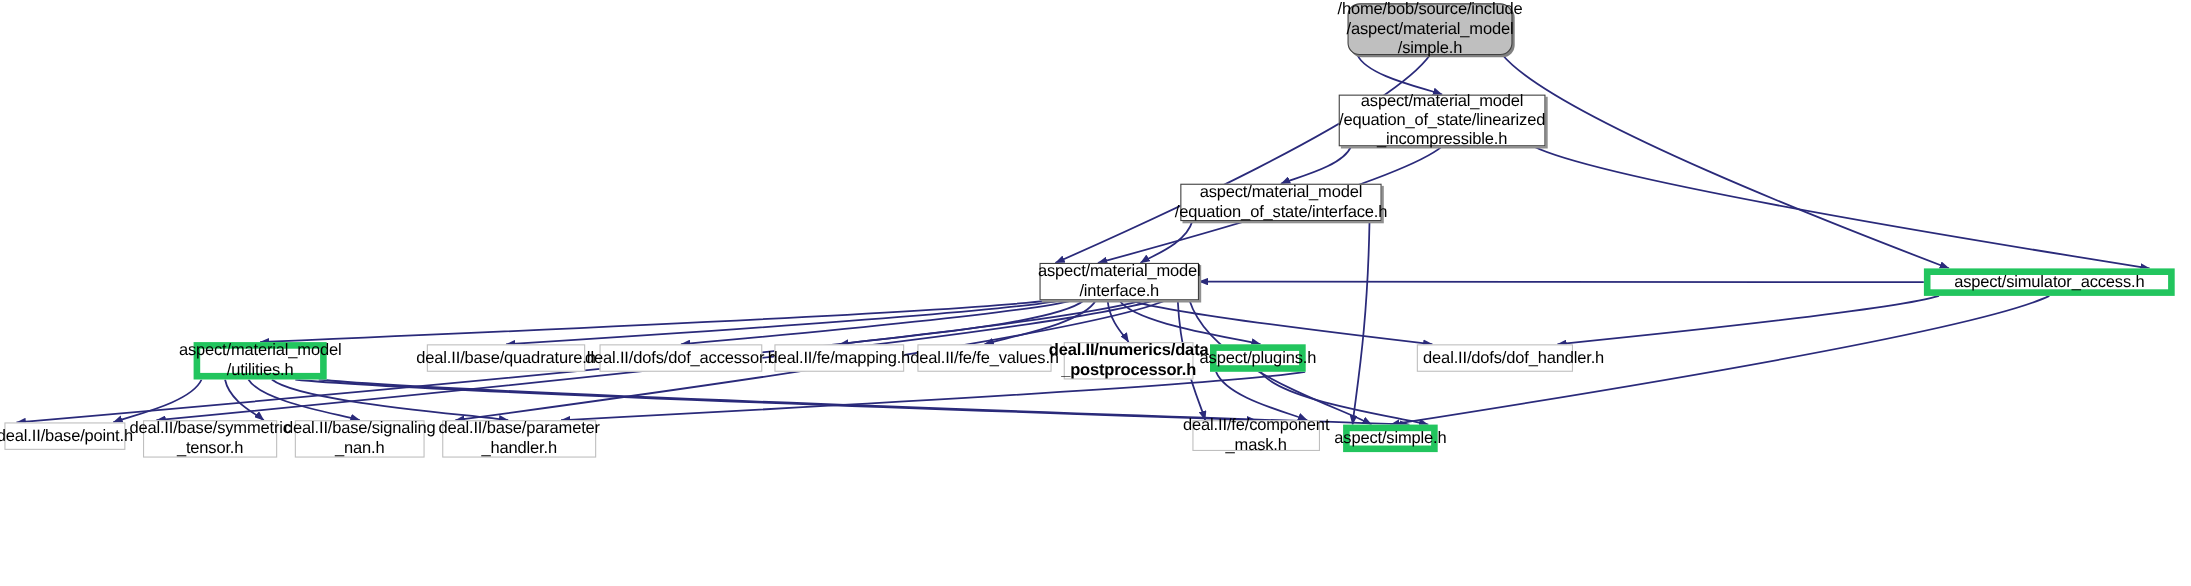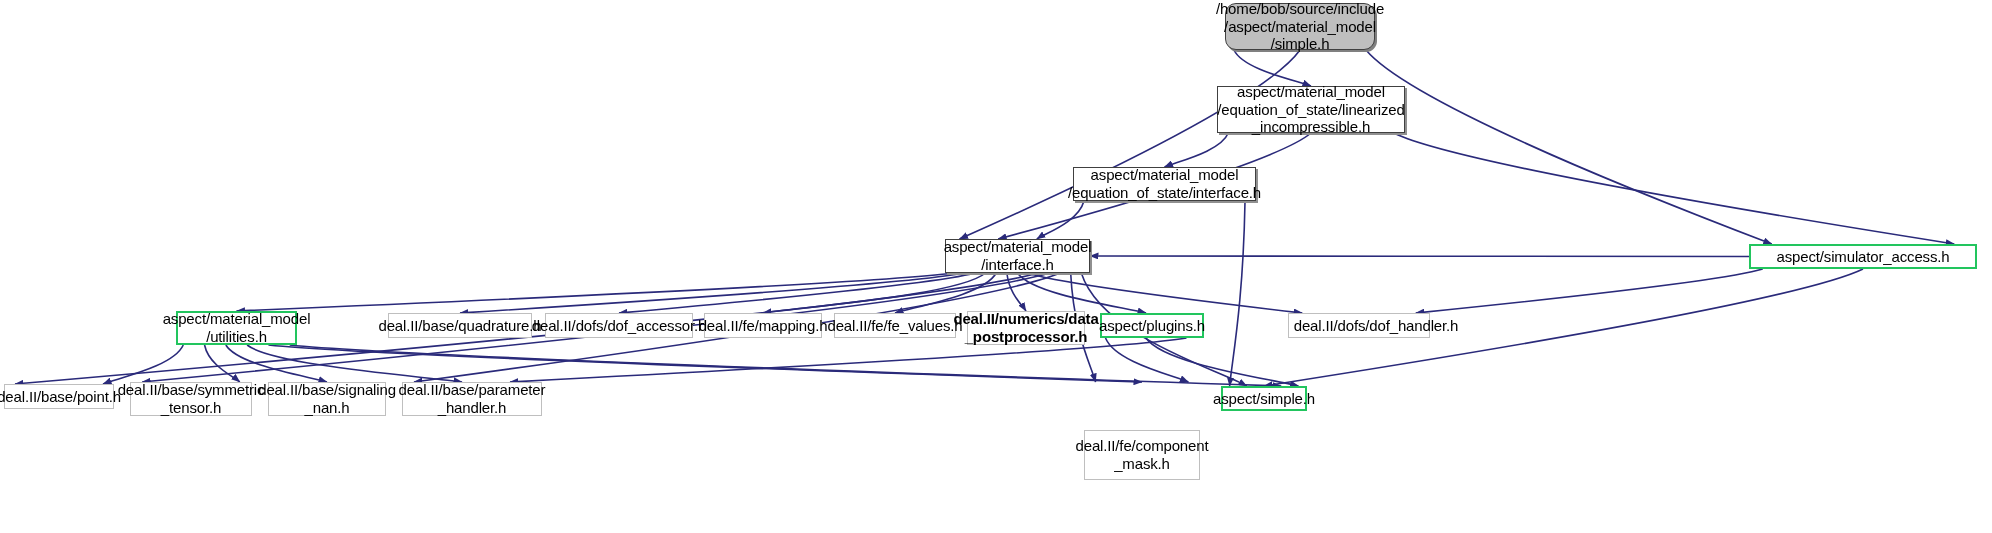--- a/index.html
+++ b/index.html
@@ -47,21 +47,21 @@
     border: 1px solid #404040;
     box-shadow: 2px 2px 0 #808080;
   }
   .node-box.plain {
     background: #ffffff;
     border: 1px solid #404040;
     box-shadow: 2px 2px 0 #909090;
   }
   .node-box.redborder {
     background: #ffffff;
-    border: 2px solid #22c55e;
+    border: 6px solid #22c55e;
   }
   .node-box.grayborder {
     background: #ffffff;
     border: 1px solid #bfbfbf;
   }
 </style>
 </head>
 <body>
 
 <div id="graph-root">
@@ -120,26 +120,26 @@
 /interface.h</div>
       <div class="node-box redborder" style="left: 1749px; top: 244px; width: 228px; height: 25px;">aspect/simulator_access.h</div>
       <div class="node-box redborder" style="left: 176px; top: 311px; width: 121px; height: 34px;">aspect/material_model
 /utilities.h</div>
       <div class="node-box grayborder" style="left: 388px; top: 313px; width: 144px; height: 25px;">deal.II/base/quadrature.h</div>
       <div class="node-box grayborder" style="left: 545px; top: 313px; width: 148px; height: 25px;">deal.II/dofs/dof_accessor.h</div>
       <div class="node-box grayborder" style="left: 704px; top: 313px; width: 118px; height: 25px;">deal.II/fe/mapping.h</div>
       <div class="node-box grayborder" style="left: 834px; top: 313px; width: 122px; height: 25px;">deal.II/fe/fe_values.h</div>
       <div class="node-box grayborder" style="left: 967px; top: 311px; width: 118px; height: 34px; font-weight: bold;">deal.II/numerics/data
 _postprocessor.h</div>
-      <div class="node-box redborder" style="left: 1100px; top: 313px; width: 104px; height: 25px;">aspect/plugins.h</div>
+      <div class="node-box redborder" style="left: 1100px; top: 313px; width: 87px; height: 25px;">aspect/plugins.h</div>
       <div class="node-box grayborder" style="left: 1288px; top: 313px; width: 142px; height: 25px; padding-left: 34px;">deal.II/dofs/dof_handler.h</div>
       <div class="node-box grayborder" style="left: 4px; top: 384px; width: 110px; height: 25px;">deal.II/base/point.h</div>
       <div class="node-box grayborder" style="left: 130px; top: 382px; width: 122px; height: 34px;">deal.II/base/symmetric
 _tensor.h</div>
       <div class="node-box grayborder" style="left: 268px; top: 382px; width: 118px; height: 34px;">deal.II/base/signaling
 _nan.h</div>
       <div class="node-box grayborder" style="left: 402px; top: 382px; width: 140px; height: 34px;">deal.II/base/parameter
 _handler.h</div>
-      <div class="node-box grayborder" style="left: 1084px; top: 382px; width: 116px; height: 50px; margin-top: 48px;">deal.II/fe/component
+      <div class="node-box grayborder" style="left: 1084px; top: 382px; width: 116px; height: 28px;">deal.II/fe/component
 _mask.h</div>
       <div class="node-box redborder" style="left: 1221px; top: 386px; width: 86px; height: 25px;">aspect/simple.h</div>
     </div>
 </div>
 
 </body></html>

